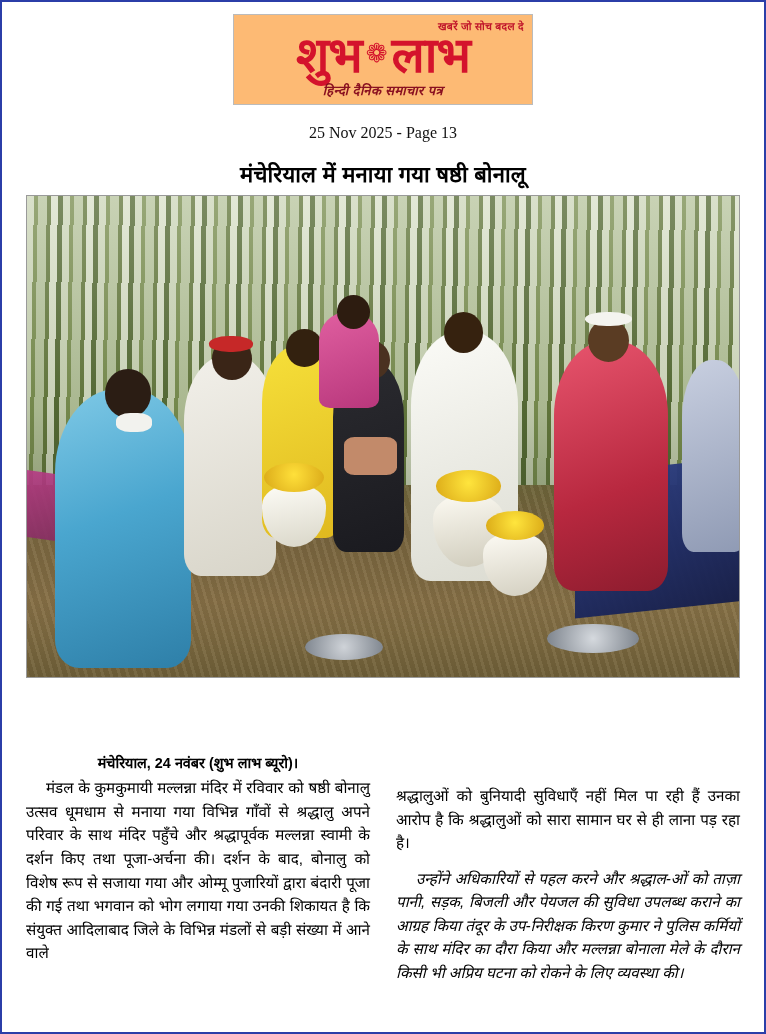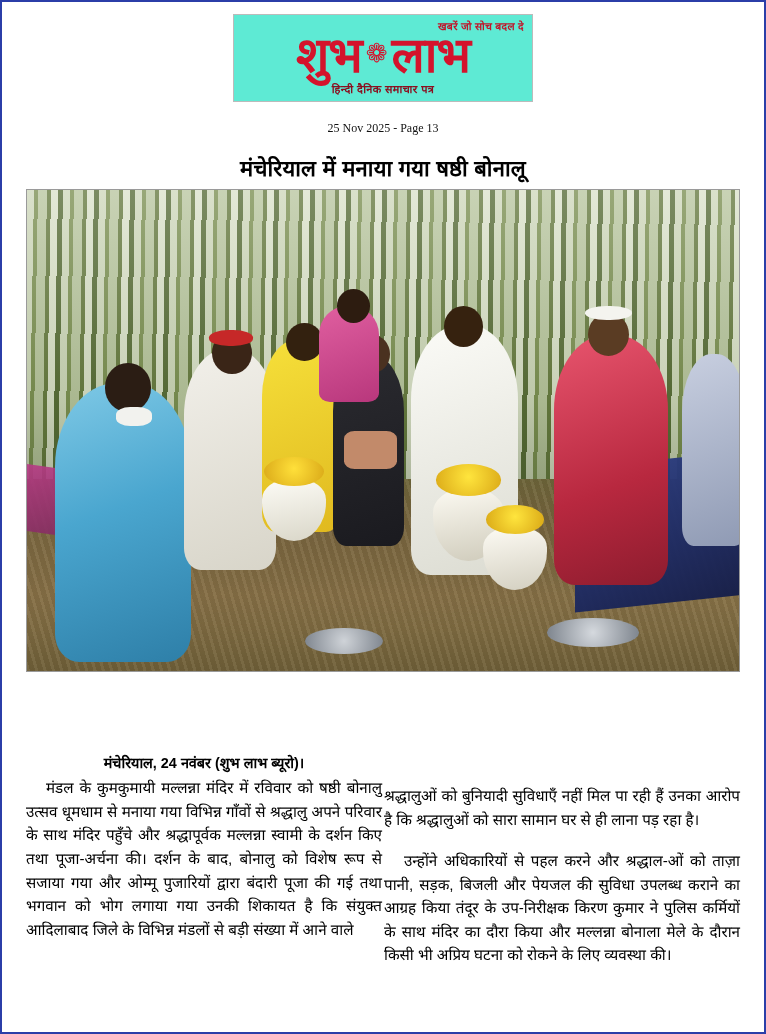--- a/index.html
+++ b/index.html
@@ -23,21 +23,21 @@
     position: absolute;
     left: 0; top: 0; right: 0; bottom: 0;
     padding: 8px 24px 6px 24px;
   }
 
   
   .masthead {
     width: 300px;
     margin: 4px auto 0 auto;
     border: 1px solid #bbbbbb;
-    background: #5eead4;
+    background: #fdba74;
     text-align: center;
     padding: 4px 6px 5px 6px;
   }
   .masthead-tag {
     font-family: "Liberation Sans", sans-serif;
     font-size: 10.5px;
     font-weight: bold;
     color: #c0152a;
     letter-spacing: .3px;
     margin: 0 0 -2px 0;
@@ -58,41 +58,42 @@
     color: #d4132c;
     letter-spacing: -1px;
   }
   .mt-sym {
     font-size: 26px;
     color: #d4132c;
     transform: translateY(-2px);
   }
   .masthead-sub {
     font-family: "Liberation Sans", sans-serif;
-    font-size: 11px;
+    font-size: 13px;
     color: #8a1020;
     font-weight: bold;
     margin-top: 1px;
     letter-spacing: .4px;
+    font-style: italic;
   }
 
   
   .epaper-block {
     text-align: center;
     margin-top: 9px;
   }
   .epaper-url {
     font-family: "Liberation Serif", serif;
     font-size: 16.5px;
     color: #111111;
     letter-spacing: .2px;
   }
   .epaper-date {
     font-family: "Liberation Serif", serif;
-    font-size: 12px;
+    font-size: 16px;
     color: #111111;
     margin-top: 19px;
   }
 
   
   .headline {
     text-align: center;
     font-family: "Liberation Sans", sans-serif;
     font-weight: bold;
     font-size: 22px;
@@ -226,39 +227,39 @@
           border-radius: 14%; background: linear-gradient(160deg,#e3b05c,#a87628); }
 
   
   .article {
     position: absolute;
     left: 24px;
     right: 24px;
     top: 750px;
     bottom: 6px;
     display: flex;
-    gap: 2px;
+    gap: 26px;
     font-family: "Liberation Sans", sans-serif;
   }
   .col {
     flex: 1;
     font-size: 15.2px;
     line-height: 1.55;
     color: #000;
     text-align: justify;
     text-justify: inter-word;
   }
   .dateline {
     font-weight: bold;
     text-align: center;
     font-size: 14.4px;
     margin-bottom: 2px;
   }
   .col p { margin: 0; }
-  .col p + p { margin-top: 18px; text-indent: 20px; }
+  .col p + p { margin-top: 12px; text-indent: 20px; font-style: italic; }
   .col.left p:first-of-type { text-indent: 20px; }
   .col.right p:first-of-type { text-indent: 0; margin-top: 32px; }
 </style>
 </head>
 <body>
 
 <div class="page">
   <div class="inner">
 
     <div class="masthead">

